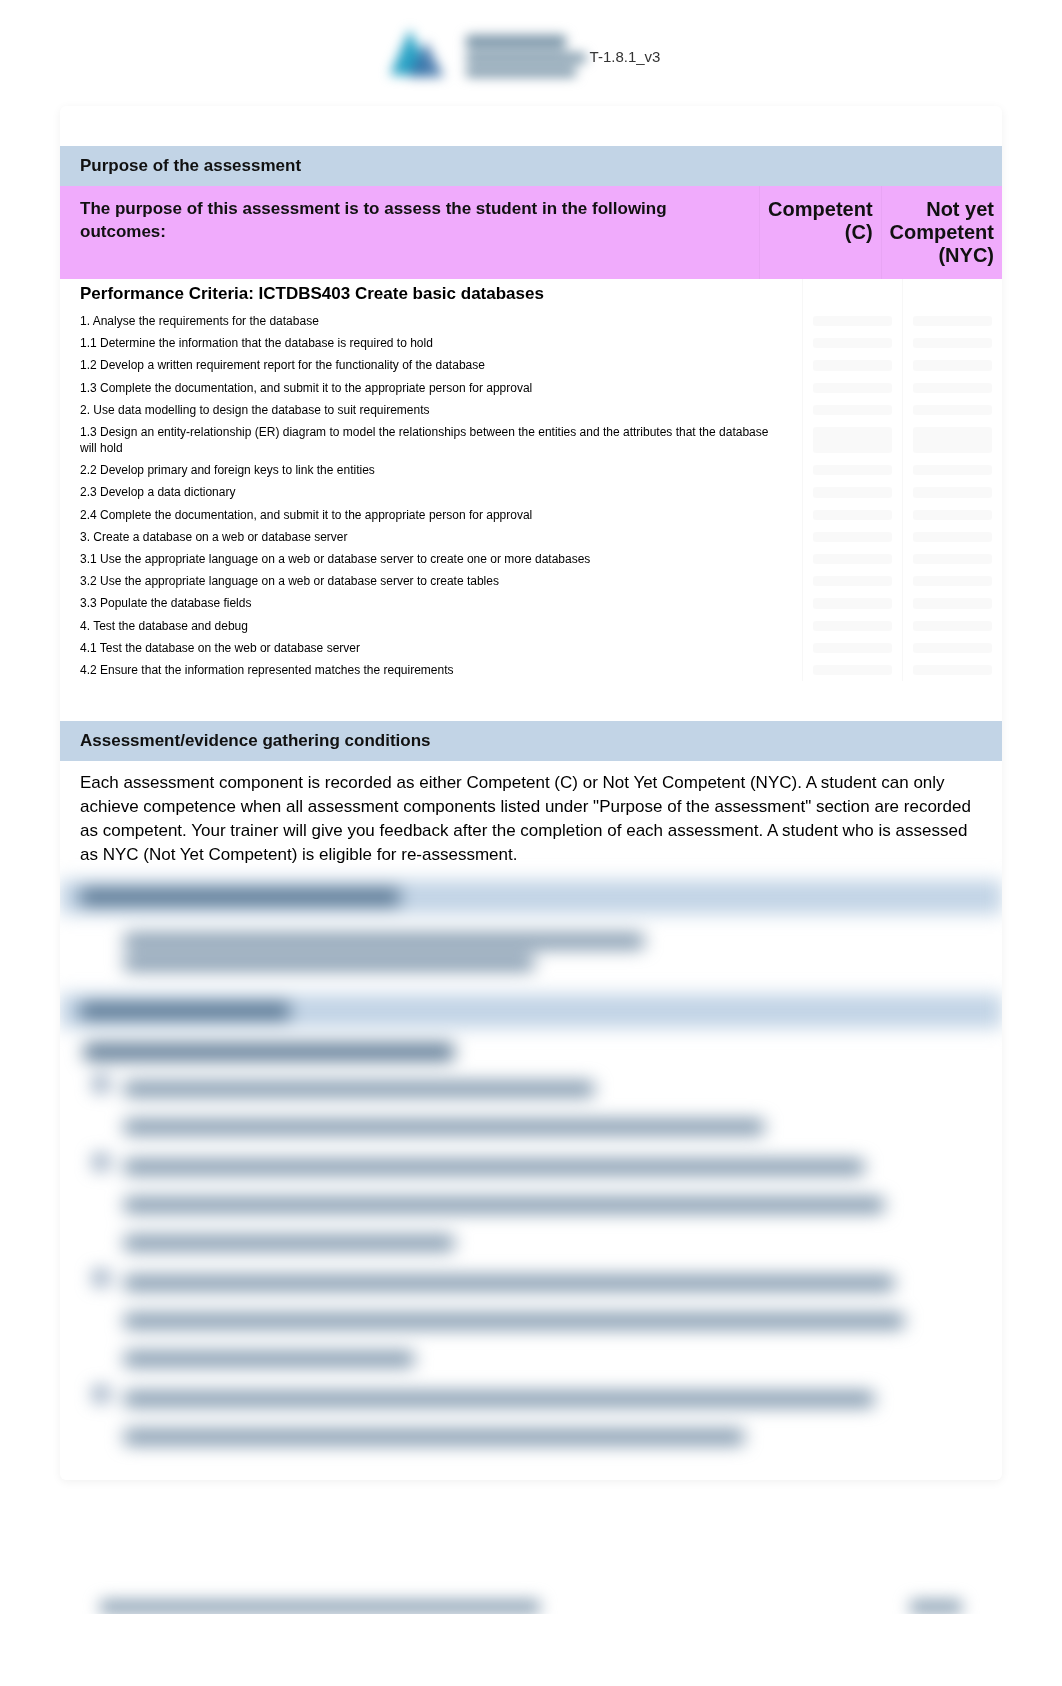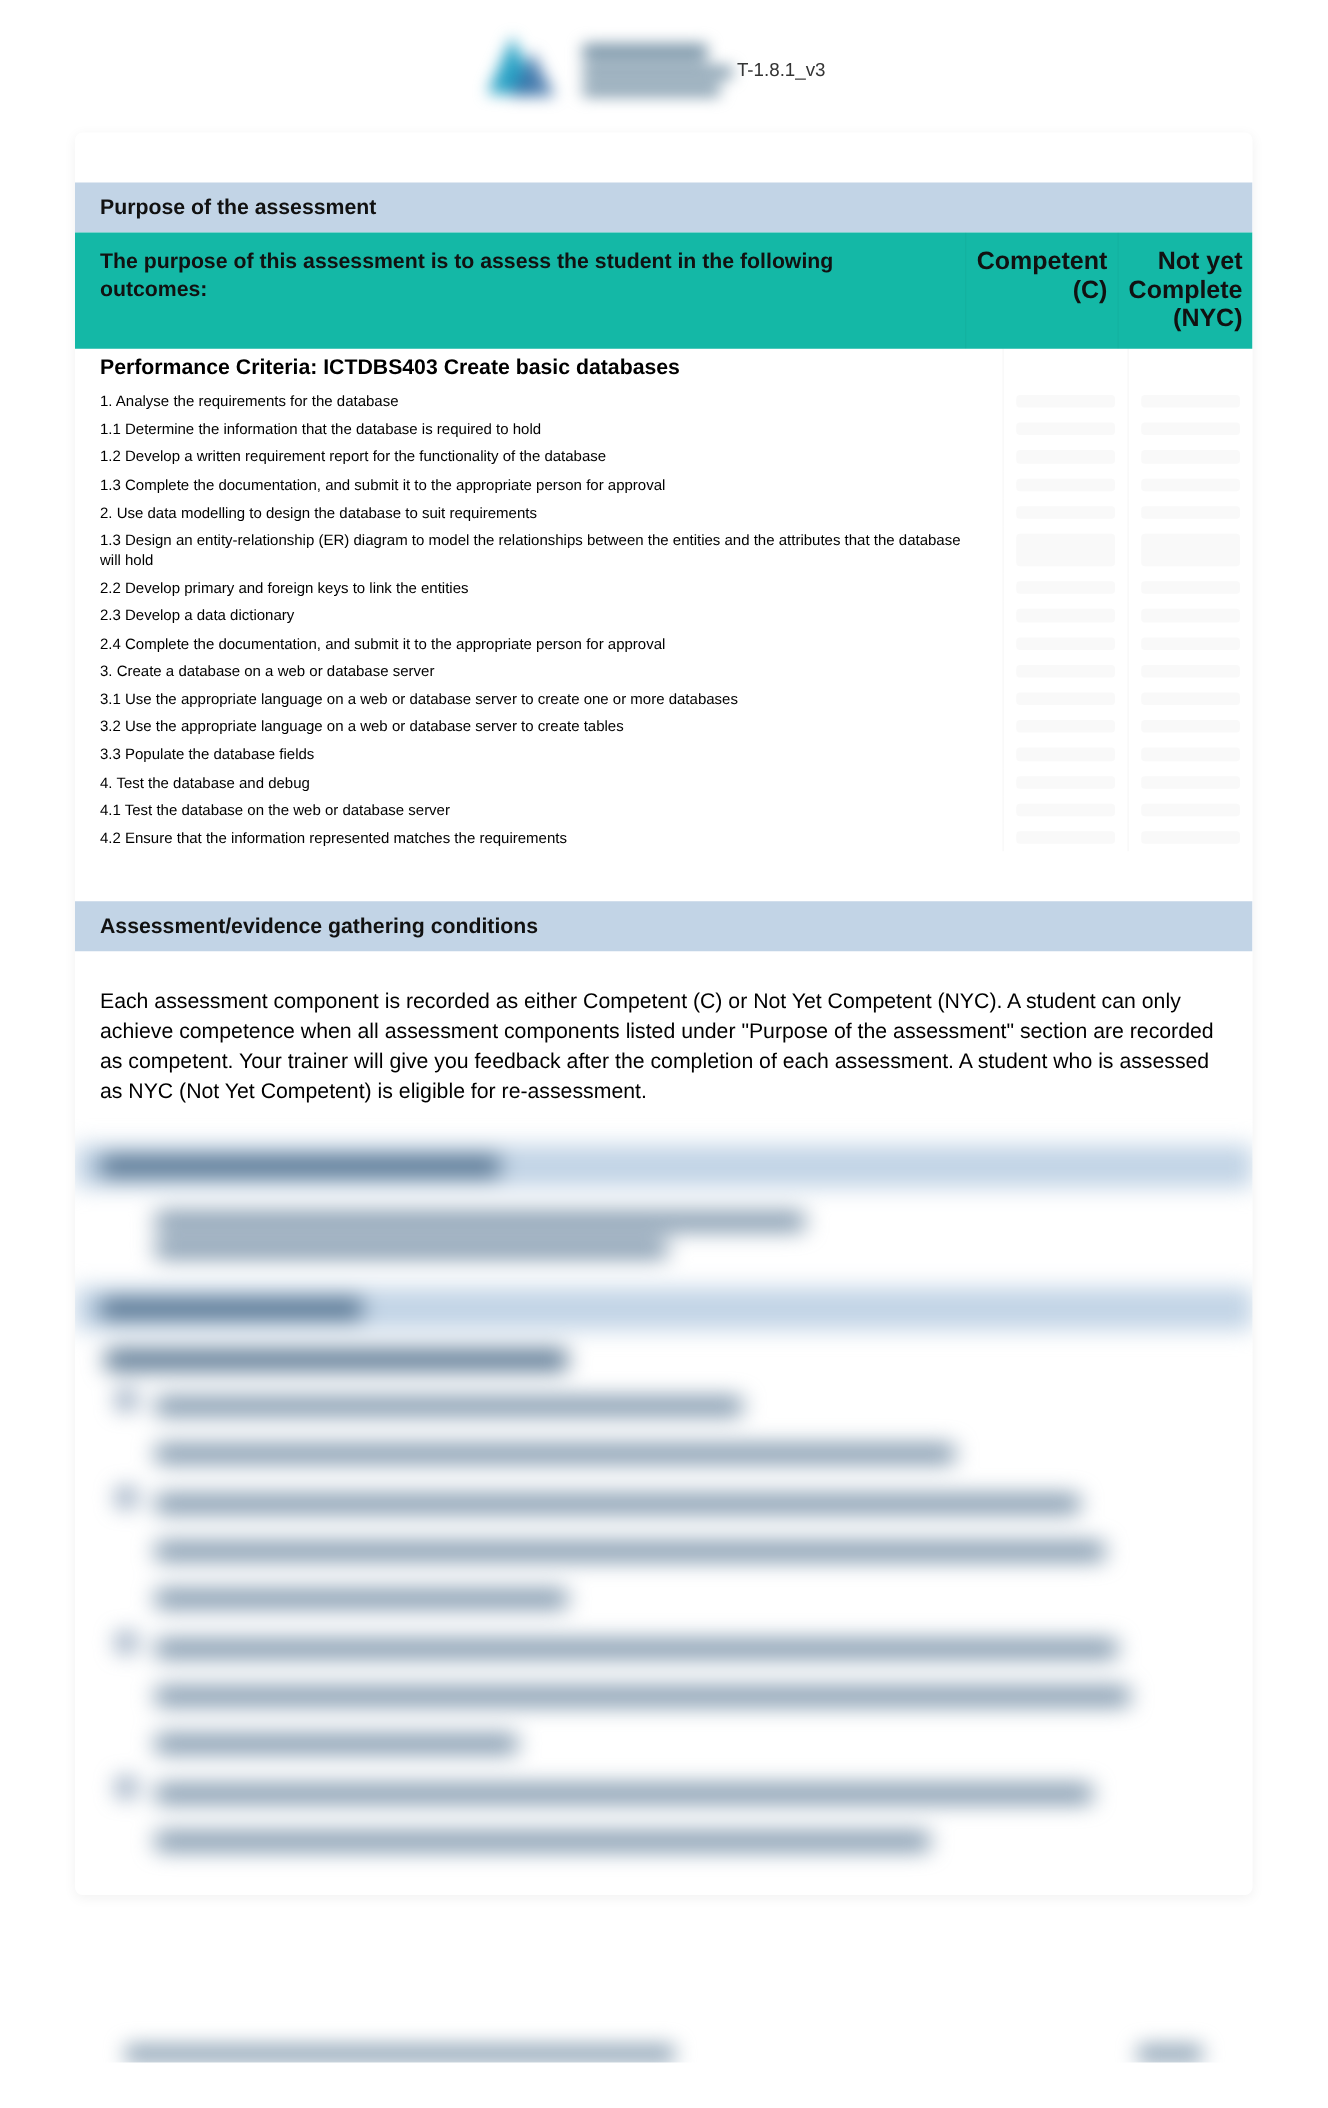--- a/index.html
+++ b/index.html
@@ -87,21 +87,21 @@
     }
     .section-title {
       background: #c2d4e6;
       font-weight: bold;
       font-size: 17px;
       color: #111;
       padding: 10px 20px;
       margin-top: 40px;
     }
     .sub-header {
-      background: #14b8a6;
+      background: #f0abfc;
       font-weight: bold;
       color: #111;
     }
     .sub-header .col-main {
       font-size: 17px;
       padding: 12px 20px;
     }
     .sub-header .col-c, .sub-header .col-nyc {
       font-size: 20px;
       padding: 12px 8px;
@@ -134,21 +134,21 @@
       position: absolute;
       top: 6px;
       bottom: 6px;
       left: 10px;
       right: 10px;
       background: #f4f4f4;
       border-radius: 3px;
       opacity: .5;
     }
     .block-text {
-      padding: 28px 20px;
+      padding: 10px 20px;
       font-size: 17px;
       line-height: 1.4;
     }
     .blur-section {
       filter: blur(9px);
       user-select: none;
       pointer-events: none;
     }
     .blur-title {
       background: #c2d4e6;
@@ -233,21 +233,21 @@
 
 <div class="container">
 
   <div class="row section-title">
     <div>Purpose of the assessment</div>
   </div>
 
   <div class="row sub-header">
     <div class="col-main">The purpose of this assessment is to assess the student in the following outcomes:</div>
     <div class="col-c">Competent (C)</div>
-    <div class="col-nyc">Not yet Complete (NYC)</div>
+    <div class="col-nyc">Not yet Competent (NYC)</div>
   </div>
 
   <div class="row">
     <div class="col-main criteria-title">Performance Criteria: ICTDBS403 Create basic databases</div>
     <div class="col-c"></div>
     <div class="col-nyc"></div>
   </div>
 
   <div id="criteria-rows">
       <div class="row crit-row">

